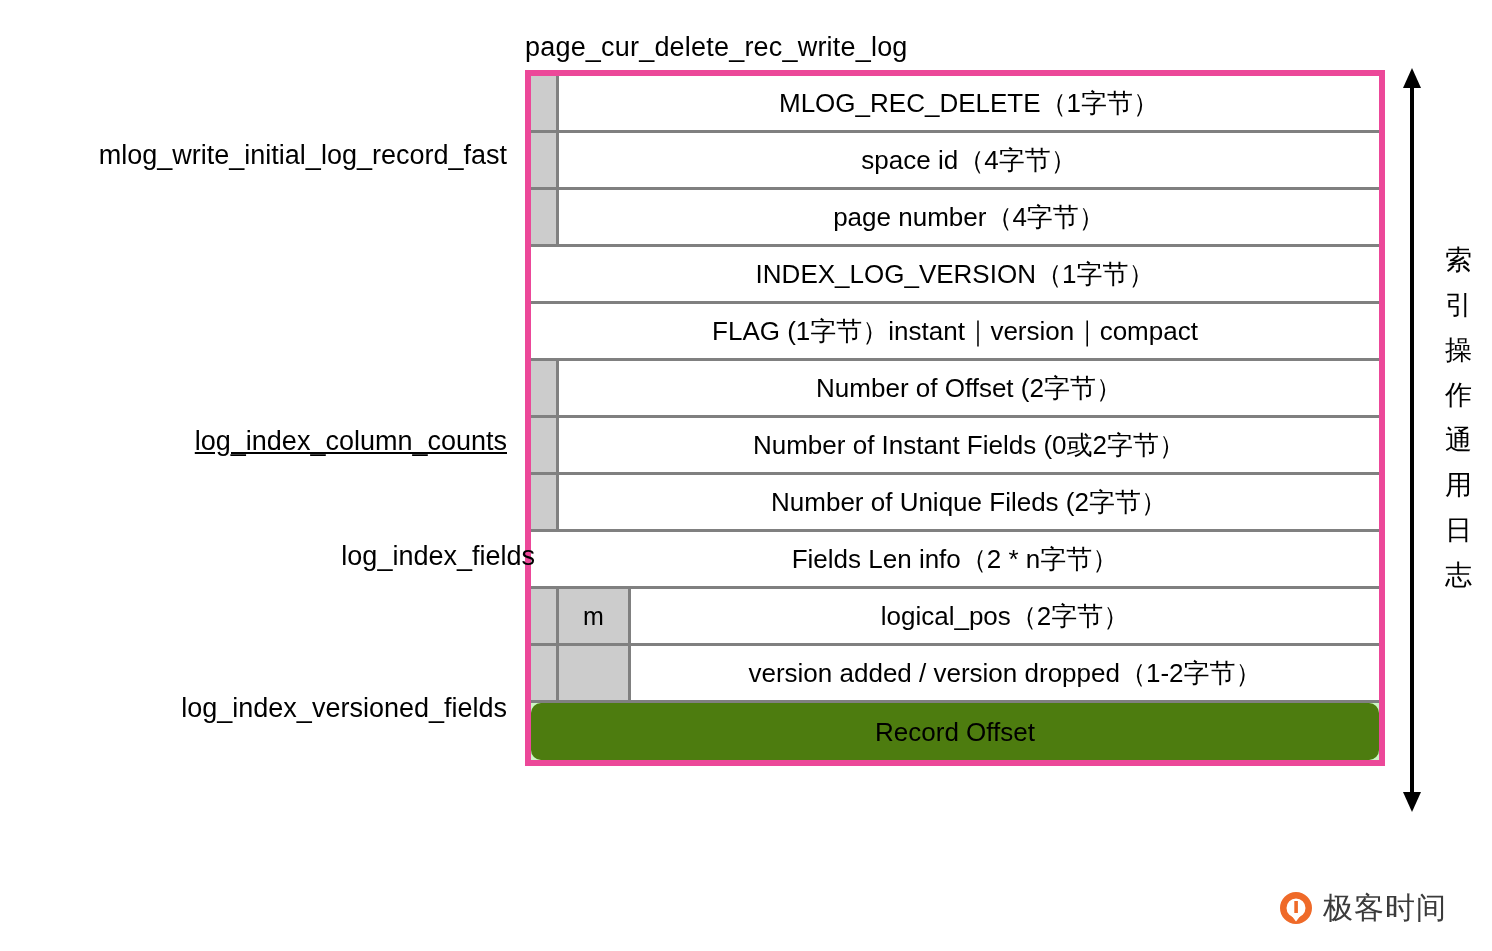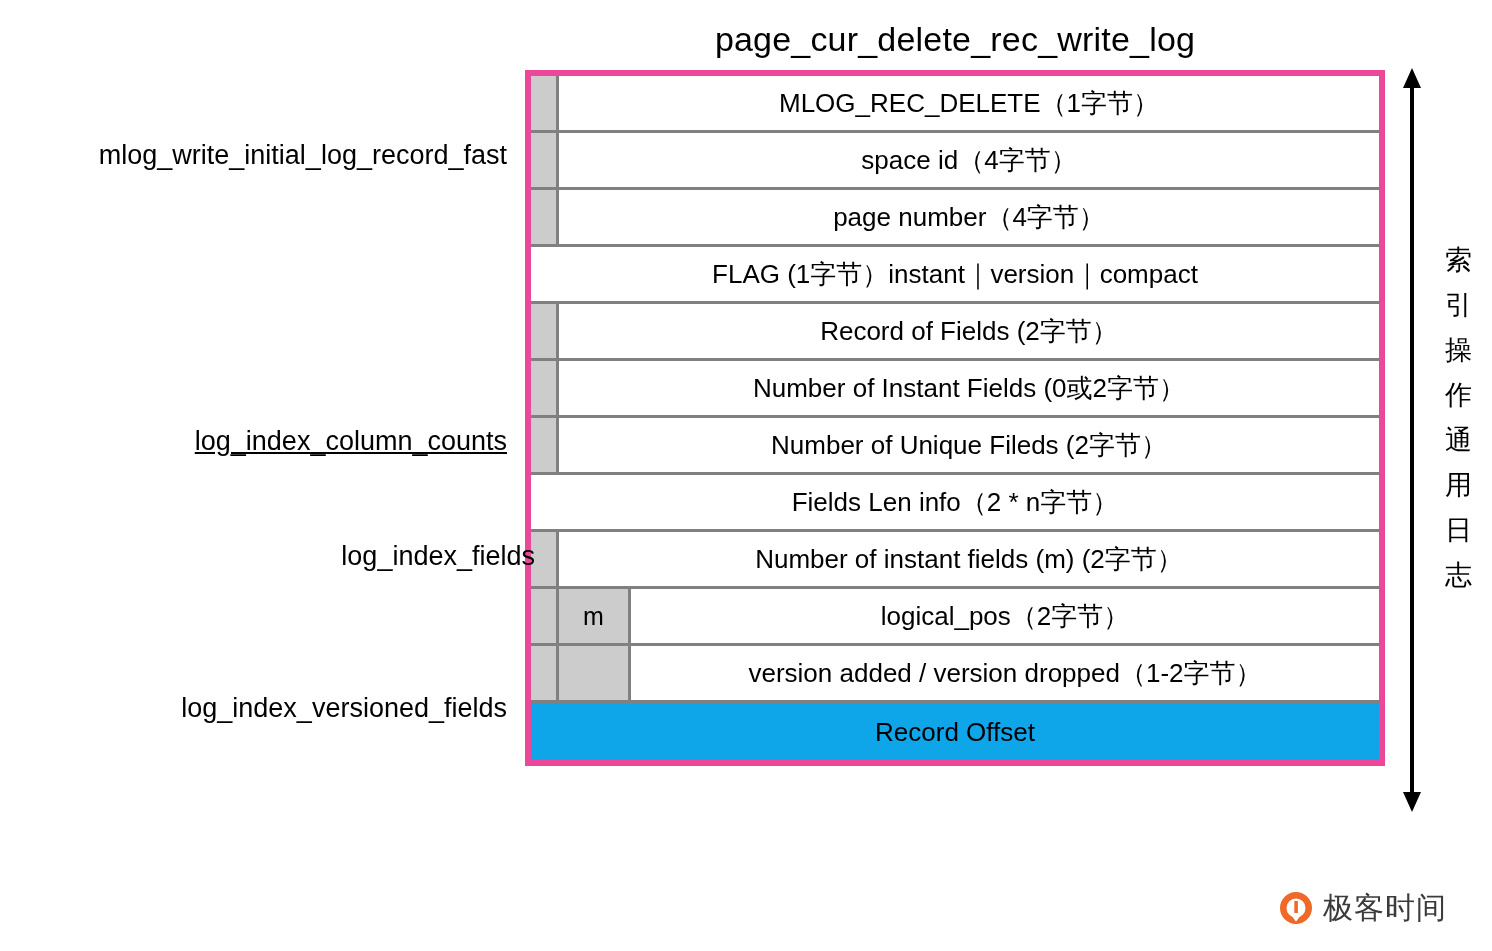--- a/index.html
+++ b/index.html
@@ -13,24 +13,24 @@
     position: relative;
     font-family: "Liberation Sans", "DejaVu Sans", sans-serif;
     color: #000000;
     overflow: hidden;
   }
 
   
   #diagram-title {
     position: absolute;
     left: 525px;
-    top: 22px;
+    top: 30px;
     width: 860px;
-    text-align: center;
-    font-size: 34px;
+    text-align: left;
+    font-size: 27px;
     line-height: 34px;
     letter-spacing: 0.2px;
     white-space: nowrap;
   }
 
   
   #log-record-table {
     position: absolute;
     left: 525px;
     top: 70px;
@@ -81,21 +81,22 @@
     display: flex;
     align-items: center;
     justify-content: center;
     font-size: 26px;
     line-height: 30px;
     white-space: nowrap;
     padding: 0 6px;
     box-sizing: border-box;
   }
   .cell.green {
-    background: #0ea5e9;
+    background: #4d7c0f;
+    border-radius: 10px;
   }
   .row.green-row {
     background: #ccf5c4;
   }
 
   
   .side-label {
     position: absolute;
     text-align: left;
     font-size: 27px;
@@ -165,50 +166,50 @@
   <div class="row">
     <div class="gutter"></div>
     <div class="cell">space id（4字节）</div>
   </div>
 
   <div class="row">
     <div class="gutter"></div>
     <div class="cell">page number（4字节）</div>
   </div>
 
+  <div class="row">
+    <div class="gutter blank"></div>
+    <div class="cell">INDEX_LOG_VERSION（1字节）</div>
+  </div>
 
   <div class="row">
     <div class="gutter blank"></div>
     <div class="cell">FLAG (1字节）instant｜version｜compact</div>
   </div>
 
   <div class="row">
     <div class="gutter"></div>
-    <div class="cell">Record of Fields (2字节）</div>
+    <div class="cell">Number of Offset (2字节）</div>
   </div>
 
   <div class="row">
     <div class="gutter"></div>
     <div class="cell">Number of Instant Fields (0或2字节）</div>
   </div>
 
   <div class="row">
     <div class="gutter"></div>
     <div class="cell">Number of Unique Fileds (2字节）</div>
   </div>
 
   <div class="row">
     <div class="gutter blank"></div>
     <div class="cell">Fields Len info（2 * n字节）</div>
   </div>
 
-  <div class="row">
-    <div class="gutter"></div>
-    <div class="cell">Number of instant fields (m) (2字节）</div>
-  </div>
 
   <div class="row">
     <div class="gutter"></div>
     <div class="m-col">m</div>
     <div class="cell">logical_pos（2字节）</div>
   </div>
 
 
   <div class="row">
     <div class="gutter"></div>

